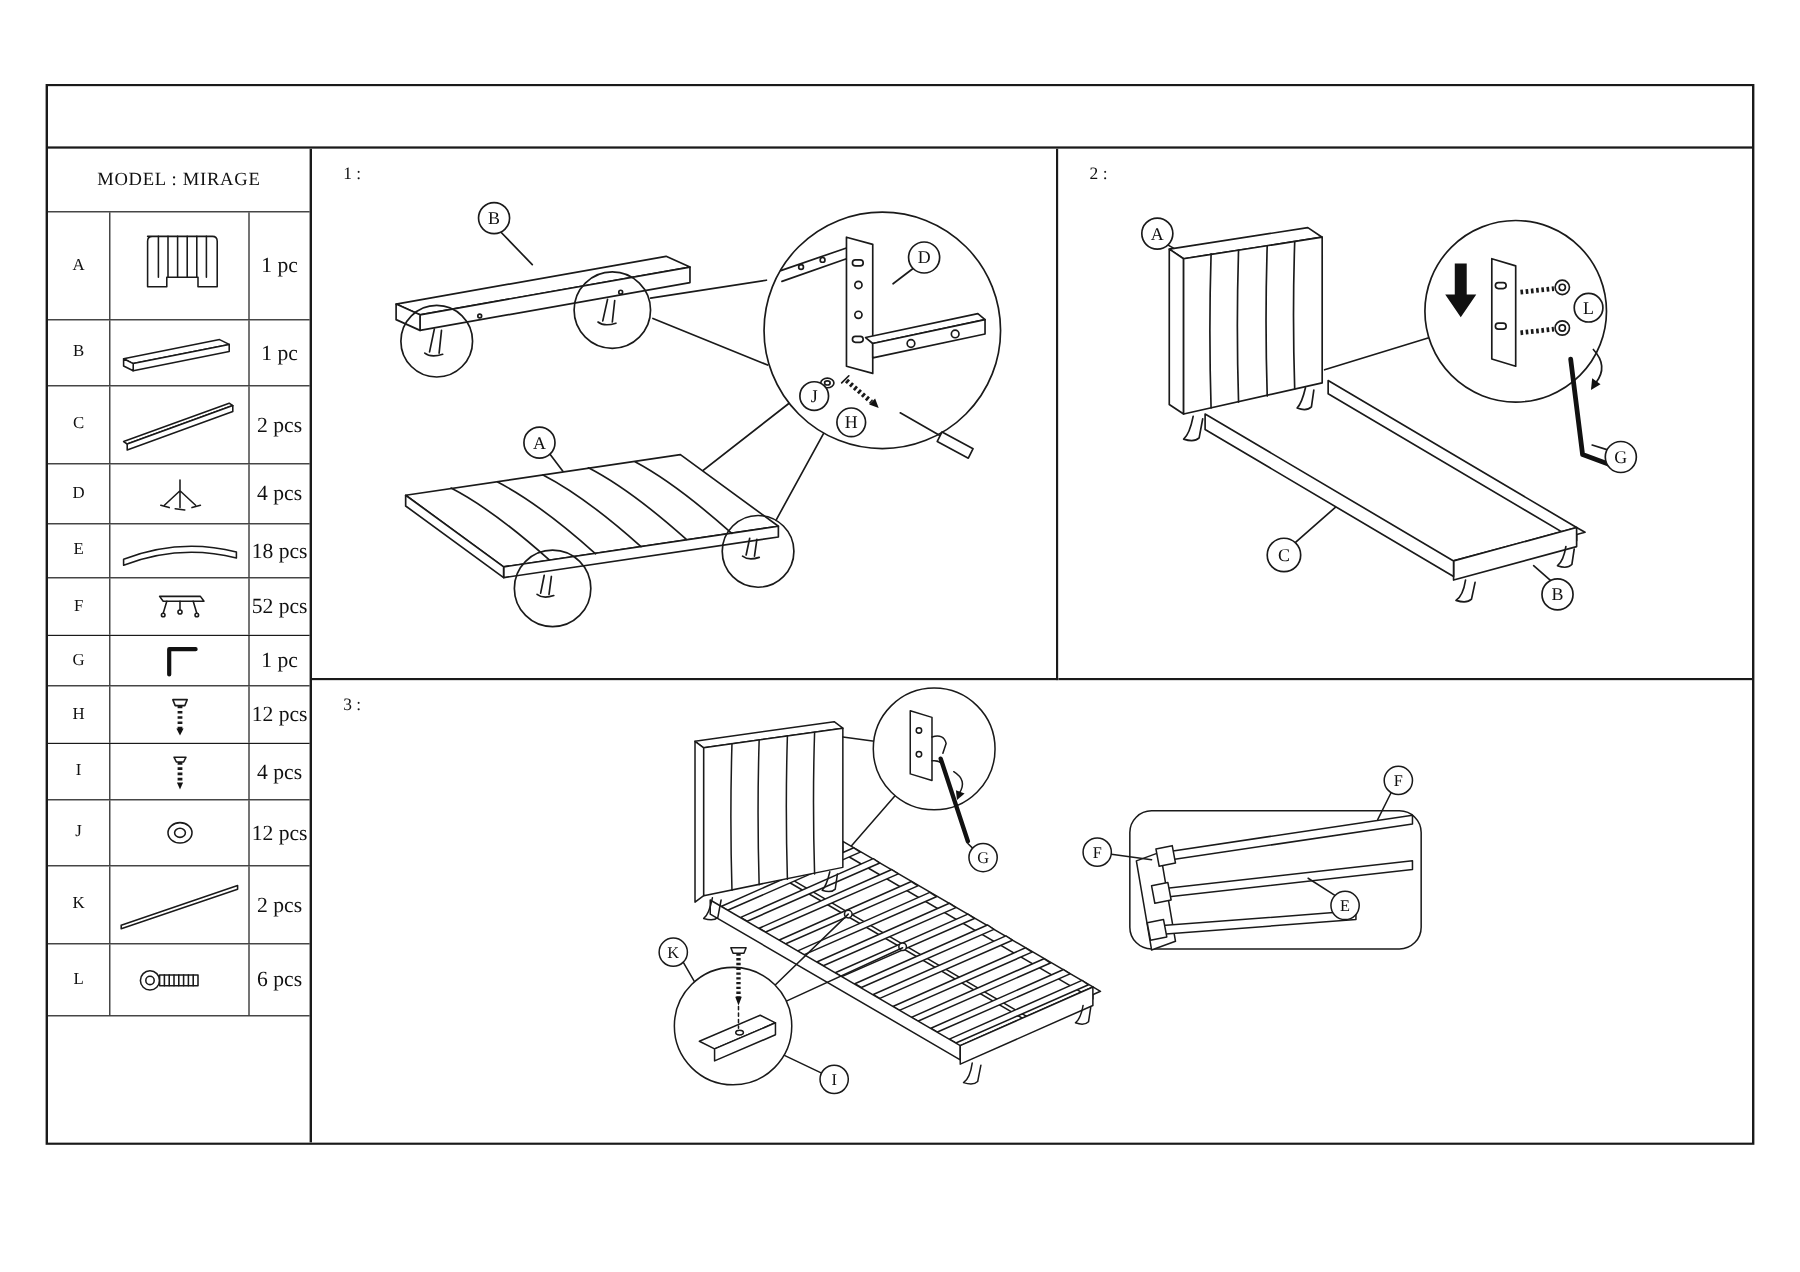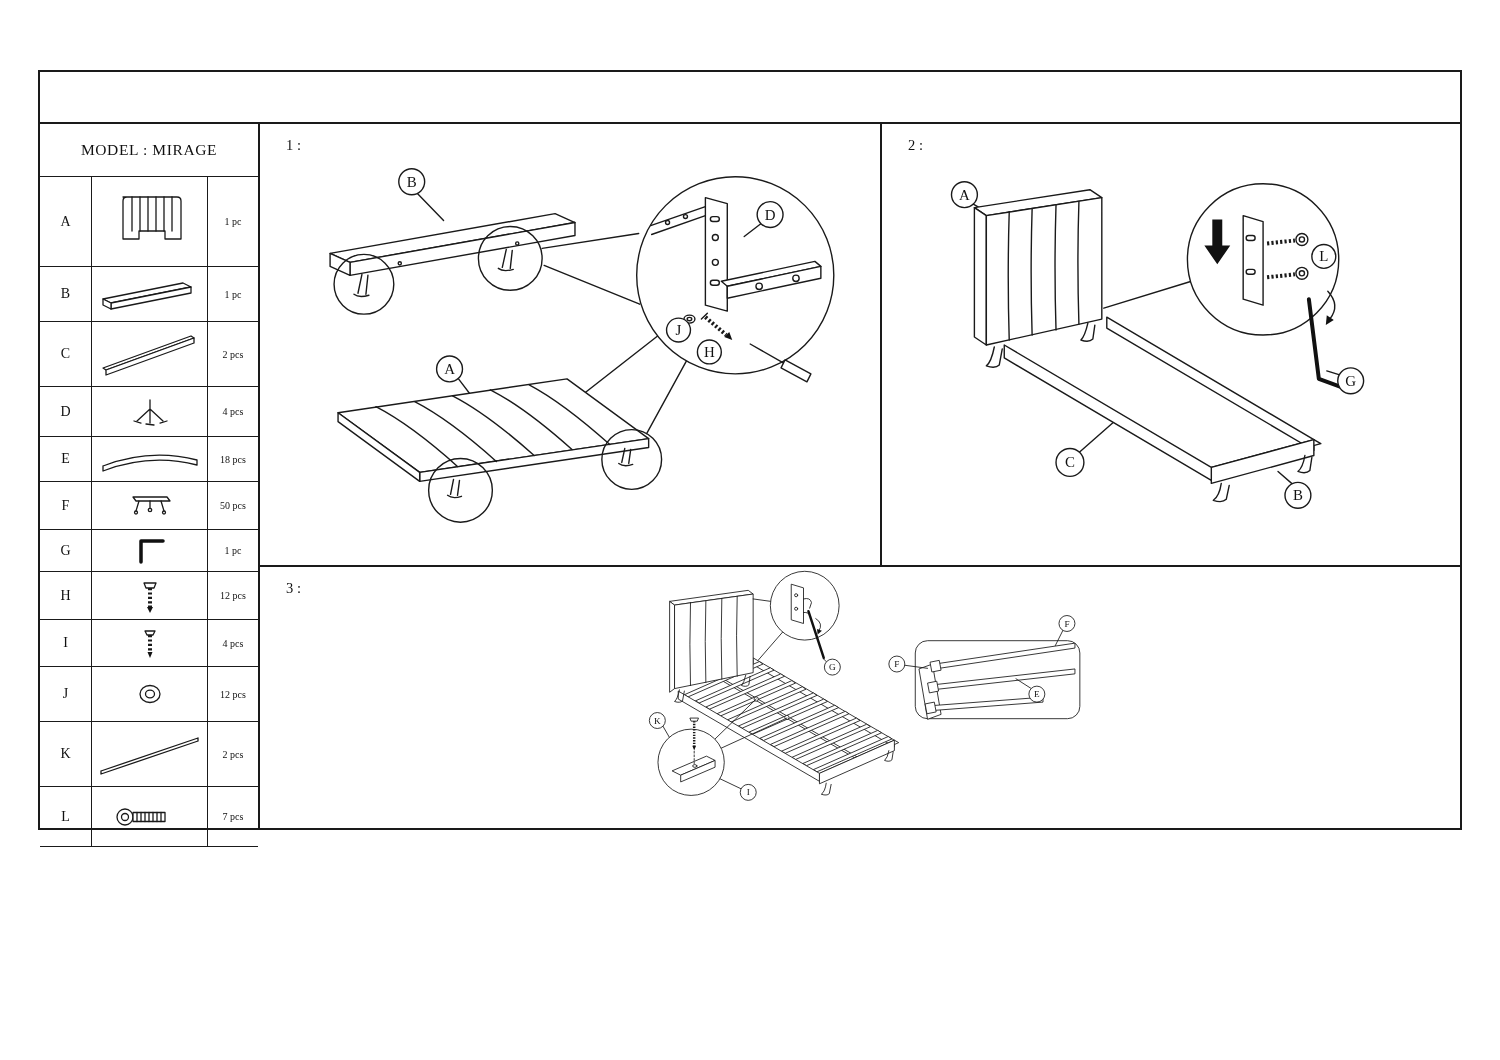--- a/index.html
+++ b/index.html
@@ -1,27 +1,27 @@
 <!DOCTYPE html>
 <html><head>
 <meta charset="utf-8">
 <style>
   * { margin:0; padding:0; box-sizing:border-box; }
   html,body { width:1500px; height:1060px; background:#ffffff;
               font-family:"Liberation Serif", serif; color:#111; }
   .sheet { position:relative; width:1500px; height:1060px; background:#fff; overflow:hidden; }
-  .frame { position:absolute; left:38px; top:70px; width:1424px; height:760px; border:2px solid #1a1a1a; }
+  .frame { position:absolute; left:38px; top:70px; width:1424px; height:884px; border:2px solid #1a1a1a; }
   .header-strip { position:absolute; left:0; top:0; width:100%; height:52px; border-bottom:2px solid #1a1a1a; background:#fff; }
   .parts-panel { position:absolute; left:0; top:52px; width:220px; bottom:0; border-right:2px solid #1a1a1a; background:#fff; }
   .model-cell { height:53px; border-bottom:1.5px solid #1a1a1a; display:flex; align-items:center; justify-content:center;
                 font-size:15.5px; letter-spacing:0.6px; }
   .prow { display:flex; border-bottom:1.5px solid #1a1a1a; }
   .pletter { width:52px; border-right:1.5px solid #1a1a1a; display:flex; align-items:center; justify-content:center; font-size:14px; }
   .picon { flex:1; border-right:1.5px solid #1a1a1a; display:flex; align-items:center; justify-content:center; overflow:hidden; }
-  .pqty { width:50px; display:flex; align-items:center; justify-content:center; font-size:10px; }
+  .pqty { width:50px; display:flex; align-items:center; justify-content:center; font-size:18px; }
   .steps { position:absolute; left:220px; top:52px; right:0; bottom:0; }
   .step { position:absolute; background:#fff; }
   .step1 { left:0; top:0; width:622px; height:443px; border-right:2px solid #1a1a1a; border-bottom:2px solid #1a1a1a; }
   .step2 { left:622px; top:0; right:0; height:443px; border-bottom:2px solid #1a1a1a; }
   .step3 { left:0; top:443px; right:0; bottom:0; }
   .step-label { position:absolute; left:26px; top:13px; font-size:14.5px; z-index:2; }
   .fig { position:absolute; left:0; top:0; width:100%; height:100%; }
   svg .ln { stroke:#1a1a1a; stroke-width:1.4; fill:none; stroke-linecap:round; stroke-linejoin:round; }
   svg .fc { stroke:#1a1a1a; stroke-width:1.4; fill:#ffffff; stroke-linejoin:round; }
   svg .thick { stroke:#111; stroke-width:4; fill:none; stroke-linecap:round; stroke-linejoin:round; }
@@ -100,21 +100,21 @@
         <div class="pletter">F</div>
         <div class="picon">
           <svg width="110" height="41" viewBox="0 0 110 41">
             <polygon class="fc" points="38,12 72,12 75,16 41,16"></polygon>
             <path class="ln" d="M44,16 L41,26 M66,16 L69,26 M55,16 L55,23"></path>
             <circle class="ln" cx="41" cy="27.5" r="1.5"></circle>
             <circle class="ln" cx="69" cy="27.5" r="1.5"></circle>
             <circle class="ln" cx="55" cy="25" r="1.7"></circle>
           </svg>
         </div>
-        <div class="pqty">50 pcs</div>
+        <div class="pqty">52 pcs</div>
       </div>
 
       <div class="prow" style="height:42px">
         <div class="pletter">G</div>
         <div class="picon">
           <svg width="110" height="36" viewBox="0 0 110 36">
             <path d="M46,8 L46,29 M46,8 L68,8" stroke="#111" stroke-width="3.5" fill="none" stroke-linecap="round"></path>
           </svg>
         </div>
         <div class="pqty">1 pc</div>
@@ -168,21 +168,21 @@
       <div class="prow" style="height:60px">
         <div class="pletter">L</div>
         <div class="picon">
           <svg width="110" height="52" viewBox="0 0 110 52">
             <circle class="fc" cx="30" cy="26" r="8"></circle>
             <circle class="ln" cx="30" cy="26" r="3.5"></circle>
             <polygon class="fc" points="38,21.5 70,21.5 70,30.5 38,30.5"></polygon>
             <path class="ln" d="M42,21.5 L42,30.5 M46,21.5 L46,30.5 M50,21.5 L50,30.5 M54,21.5 L54,30.5 M58,21.5 L58,30.5 M62,21.5 L62,30.5 M66,21.5 L66,30.5"></path>
           </svg>
         </div>
-        <div class="pqty">7 pcs</div>
+        <div class="pqty">6 pcs</div>
       </div>
     </aside>
 
     <main class="steps">
 
       <section class="step step1">
         <span class="step-label">1 :</span>
         <svg class="fig" viewBox="0 0 622 443">
           <g>
             <line class="ln" x1="157" y1="69" x2="184" y2="97"></line>

